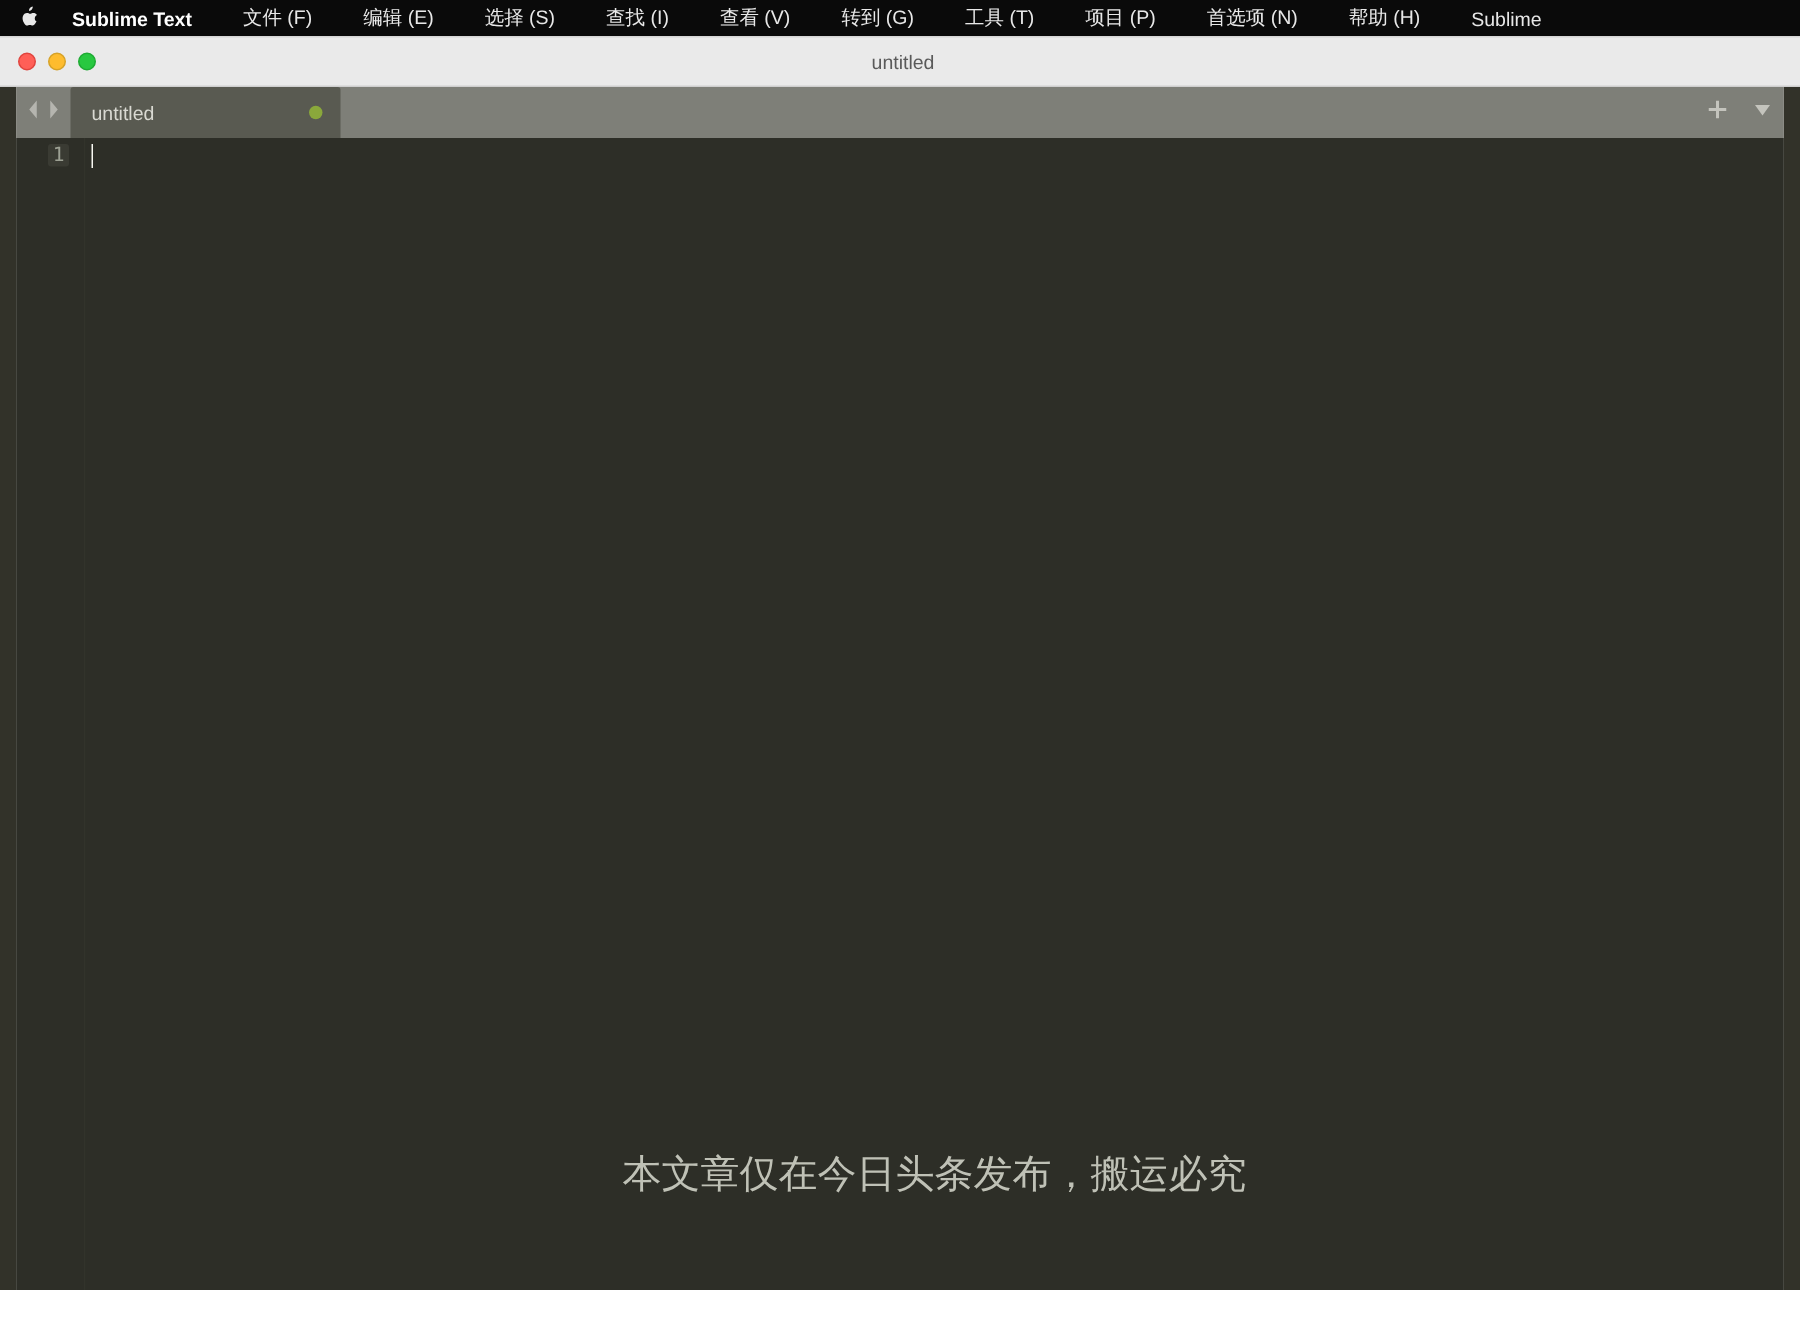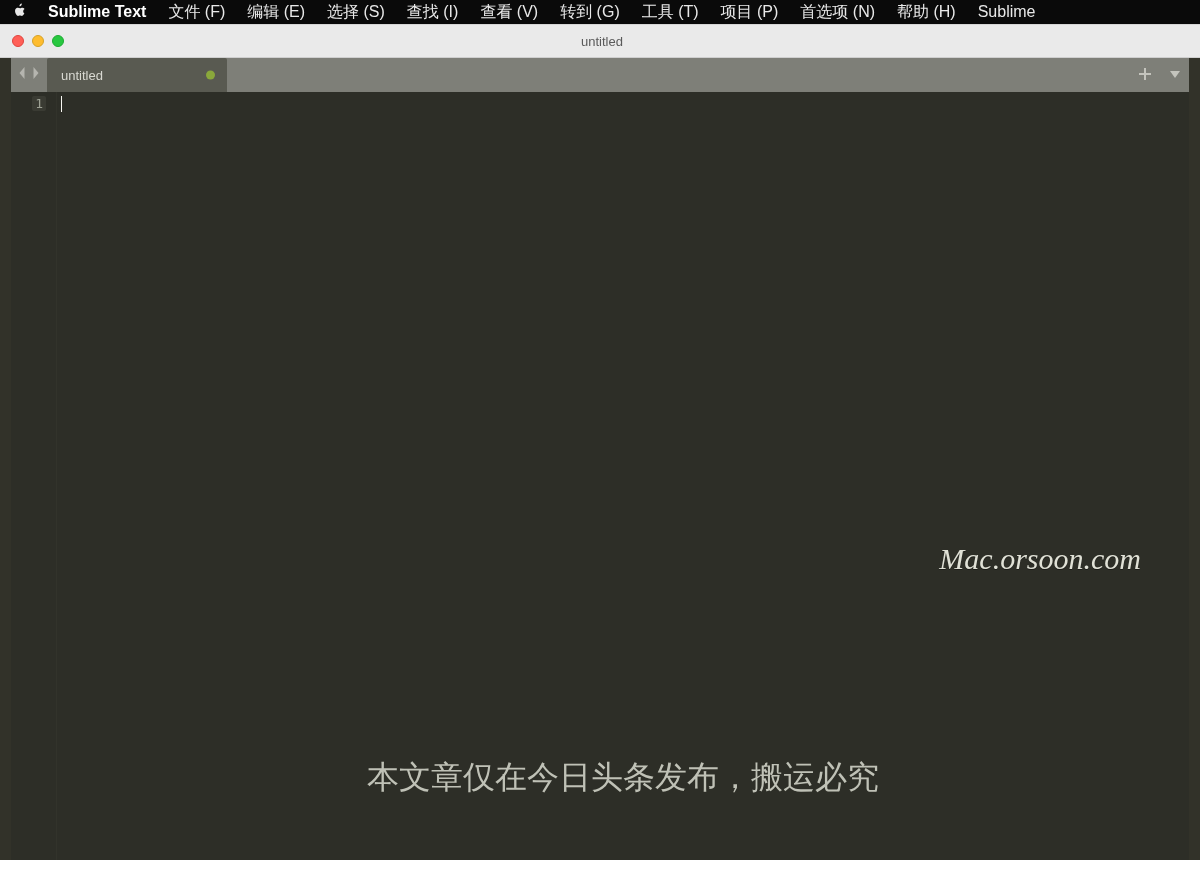--- a/index.html
+++ b/index.html
@@ -3,26 +3,26 @@
 <meta charset="utf-8">
 <style>
   * { margin: 0; padding: 0; box-sizing: border-box; }
   html, body { width: 1200px; height: 884px; overflow: hidden; font-family: -apple-system, "Helvetica Neue", Arial, sans-serif; background: #fff; }
   .root { width: 1200px; height: 884px; position: relative; background: #fff; }
 
   
   .menubar {
     position: absolute; left: 0; top: 0; width: 100%; height: 24px;
     background: #0a0a0a; display: flex; align-items: center;
-    padding: 0 12px; color: #e8e8e8; font-size: 16px;
+    padding: 0 12px; color: #e8e8e8; font-size: 13px;
     gap: 22px;
   }
   .menubar .apple { width: 14px; height: 14px; fill: #e8e8e8; }
   .menubar .app-name { font-weight: 700; color: #fff; }
-  .menubar .menu-item { cursor: default; white-space: nowrap; }
+  .menubar .menu-item { cursor: default; white-space: nowrap; margin-left: 12px; }
 
   
   .titlebar {
     position: absolute; left: 0; top: 24px; width: 100%; height: 34px;
     background: #eaeaea; border-top: 1px solid #d6d6d6; border-bottom: 1px solid #cfcfcf;
     display: flex; align-items: center;
   }
   .traffic { display: flex; gap: 8px; margin-left: 12px; }
   .traffic .dot { width: 12px; height: 12px; border-radius: 50%; }
   .dot.red { background: #ff5f57; border: 0.5px solid #e0443e; }
@@ -76,21 +76,21 @@
     position: absolute; right: 48px; top: 450px;
     font-family: Georgia, "Times New Roman", serif;
     font-style: italic; font-size: 30px; color: #e0e1d6;
     text-shadow: 0 1px 0 rgba(0,0,0,0.4);
     pointer-events: none;
   }
   .watermark2 {
     position: absolute; left: 0; right: 0; bottom: 60px;
     text-align: center;
     font-family: "Songti SC", "SimSun", serif;
-    font-size: 32px; color: #bfc1b6;
+    font-size: 26px; color: #bfc1b6;
     pointer-events: none;
   }
 
   
   .bottom-pad { position: absolute; left: 0; right: 0; bottom: 0; height: 24px; background: #fff; }
   .side-pad-l { position: absolute; left: 0; top: 58px; bottom: 24px; width: 11px; background: #323229; }
   .side-pad-r { position: absolute; right: 0; top: 58px; bottom: 24px; width: 11px; background: #323229; }
 </style>
 </head>
 <body>
@@ -161,19 +161,18 @@
   </div>
 
   <div class="editor-wrap">
     <div class="gutter">
       <span class="ln">1</span>
     </div>
     <div class="editor">
       <span></span>
       <span class="caret"></span>
 
-      <div class="watermark1">Mac.orsoon.com</div>
       <div class="watermark2">本文章仅在今日头条发布，搬运必究</div>
     </div>
   </div>
 
   <div class="bottom-pad"></div>
 </div>
 
 </body></html>

